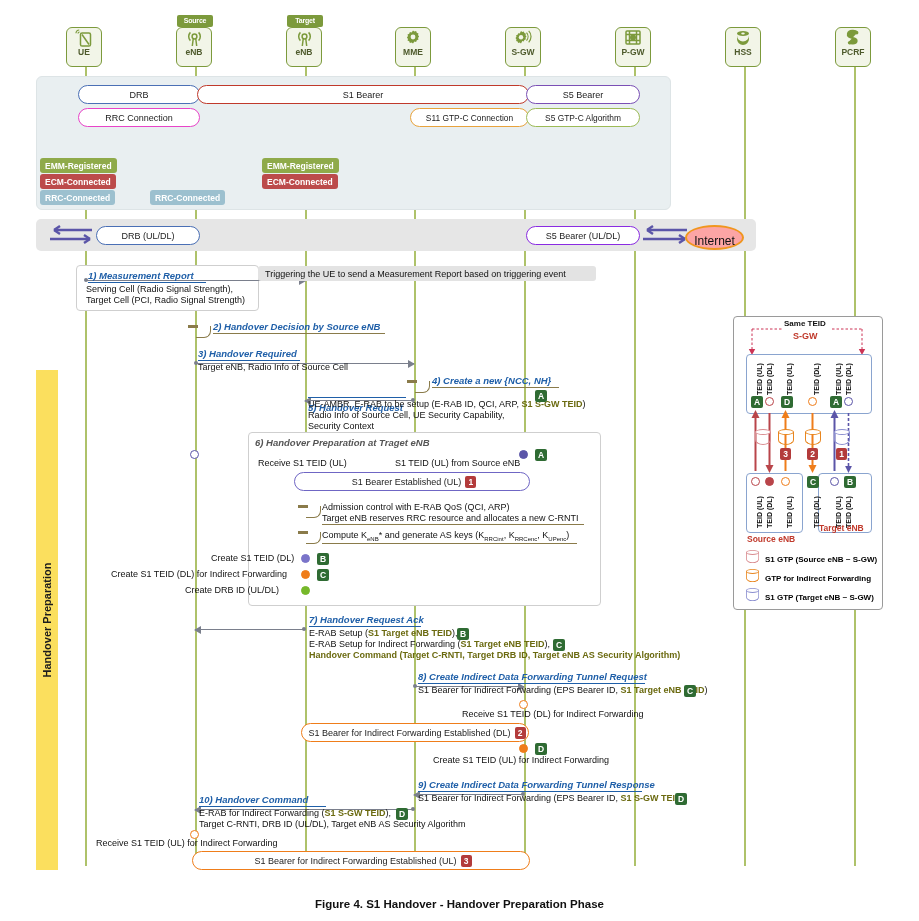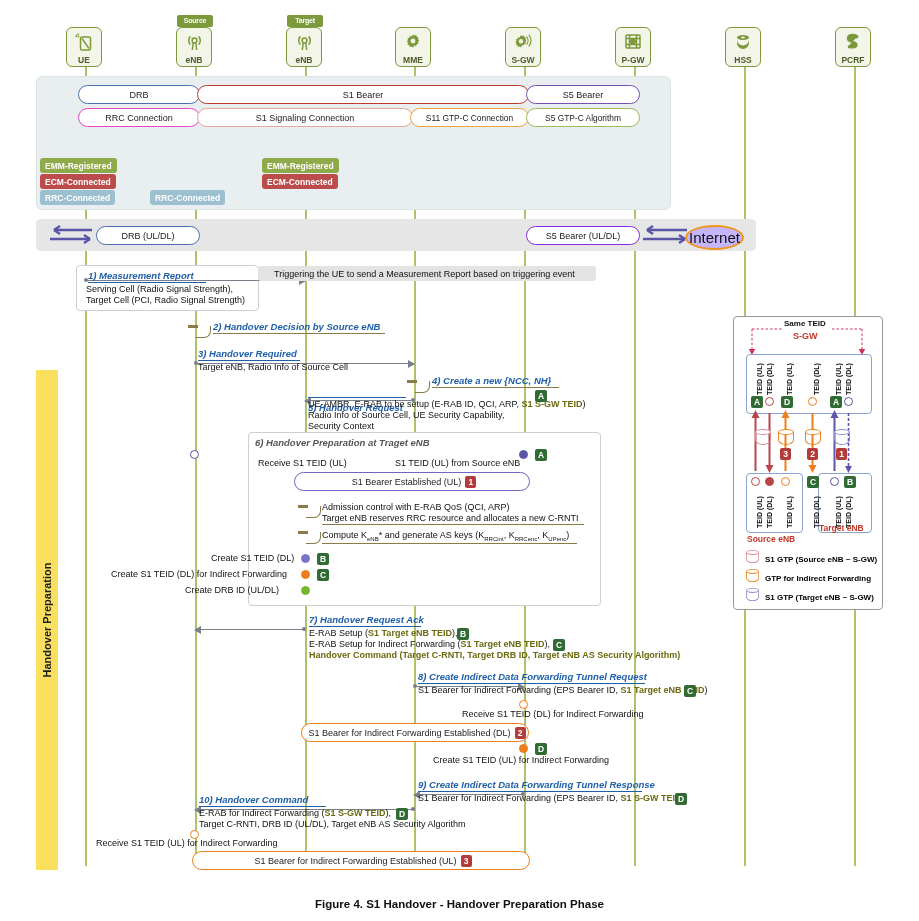--- a/index.html
+++ b/index.html
@@ -7,21 +7,21 @@
   #page{position:relative;width:919px;height:921px;overflow:hidden;background:#fff;}
 
   
   .lifeline{position:absolute;top:56px;width:2px;height:810px;background:#aec26a;}
 
   
   .node{position:absolute;width:38px;}
   .node .tag{position:absolute;left:1px;top:-12px;width:36px;height:12px;background:#7c9a3c;border-radius:2px;
         color:#fff;font-size:7px;font-weight:bold;text-align:center;line-height:12px;letter-spacing:-.2px;}
   .node .box{width:36px;height:40px;border:1.6px solid #7c9a3c;border-radius:6px;background:#f2f5e8;
-        display:flex;flex-direction:column;align-items:center;justify-content:flex-end;padding-bottom:1px;box-sizing:border-box;}
+        display:flex;flex-direction:column;align-items:center;justify-content:flex-end;padding-bottom:9px;box-sizing:border-box;}
   .node .glyph{flex:1;display:flex;align-items:center;justify-content:center;color:#7c9a3c;font-size:17px;line-height:1;}
   .node .lbl{font-size:8.5px;font-weight:bold;color:#4e5a2c;line-height:10px;}
 
   
   .panel{position:absolute;background:#e9eff1;border:1px solid #dde4e6;border-radius:6px;}
   .panel2{position:absolute;background:#e6e6e6;border-radius:5px;}
 
   .bar{position:absolute;height:19px;border-radius:10px;background:#fff;border:1.5px solid #888;
        display:flex;align-items:center;justify-content:center;font-size:9px;color:#222;box-sizing:border-box;white-space:nowrap;}
 
@@ -40,21 +40,21 @@
   .arrow.l:after{left:-1px;border-right:7px solid #7a7f8c;}
   .arrow .dot{position:absolute;top:-2px;width:4px;height:4px;border-radius:50%;background:#7a7f8c;}
   .arrow.r .dot{left:-1px;} .arrow.l .dot{right:-1px;}
 
   .mtitle{position:absolute;font-size:9.5px;font-weight:bold;color:#1f5fa8;white-space:nowrap;font-style:italic;}
   .mtxt{position:absolute;font-size:9px;color:#111;white-space:nowrap;line-height:11.5px;}
   .mtxt.g{color:#6b6a10;}
 
   .whitebox{position:absolute;background:#fff;border:1px solid #cfcfcf;border-radius:4px;}
   .greybox{position:absolute;background:#e3e3e3;border-radius:3px;font-size:9px;color:#111;
-      display:flex;align-items:center;padding-left:16px;box-sizing:border-box;white-space:nowrap;}
+      display:flex;align-items:center;padding-left:7px;box-sizing:border-box;white-space:nowrap;}
 
   
   .hook{position:absolute;width:26px;height:12px;border:0;}
   .hook .h1{position:absolute;left:0;top:0;width:10px;height:3px;background:#8a7b4a;}
   .hook .h2{position:absolute;left:8px;top:1px;width:14px;height:11px;border-right:1.3px solid #8a7b4a;border-bottom:1.3px solid #8a7b4a;border-radius:0 0 7px 0;}
 
   .uline{position:absolute;height:1px;background:#8a7b4a;}
 
   .tok{position:absolute;width:12px;height:12px;background:#2f6b33;color:#fff;font-size:8.5px;font-weight:bold;
        display:flex;align-items:center;justify-content:center;border-radius:2px;}
@@ -224,23 +224,20 @@
     </div>
   <div class="bar" style="left:197px;top:85px;width:332px;border-color:#c0392b">
     <span>S1 Bearer</span>
     </div>
   <div class="bar" style="left:526px;top:85px;width:114px;border-color:#7a4fb5">
     <span>S5 Bearer</span>
     </div>
 
   <div class="bar" style="left:78px;top:108px;width:122px;border-color:#e844c8">
     <span>RRC Connection</span>
-    </div>
-  <div class="bar" style="left:197px;top:108px;width:216px;border-color:#e3a79a">
-    <span>S1 Signaling Connection</span>
     </div>
   <div class="bar" style="left:410px;top:108px;width:119px;border-color:#e8a33d;font-size:8.4px">
     <span>S11 GTP-C Connection</span>
     </div>
   <div class="bar" style="left:526px;top:108px;width:114px;border-color:#9dbb56;font-size:8.4px">
     <span>S5 GTP-C Algorithm</span>
     </div>
 
 
   <div class="badge" style="left:40px;top:158px;background:#8faa4a">
@@ -282,21 +279,21 @@
 
   <svg style="position:absolute;left:641px;top:225px" width="48" height="20">
     <g stroke="#5b55a8" stroke-width="2.4" fill="none">
       <path d="M46 5 L6 5"></path>
         <path d="M6 5 l6 -4 M6 5 l6 4"></path>
       <path d="M2 14 L44 14"></path>
         <path d="M44 14 l-6 -4 M44 14 l-6 4"></path>
     </g>
     </svg>
   <div style="position:absolute;left:685px;top:225px;width:55px;height:21px;border:2px solid #f0961e;border-radius:50%;
-       display:flex;align-items:center;justify-content:center;font-size:15px;color:#111;background:#c4b5fd">
+       display:flex;align-items:flex-end;justify-content:center;font-size:12px;color:#111;background:#fca5a5">
     <span>Internet</span>
     </div>
 
   <div id="phase">
     <span>Handover Preparation</span>
   </div>
 
   <div class="whitebox" style="left:76px;top:265px;width:181px;height:44px"></div>
   <div class="arrow r" style="left:85px;top:280px;width:220px">
     <span class="dot"></span>

